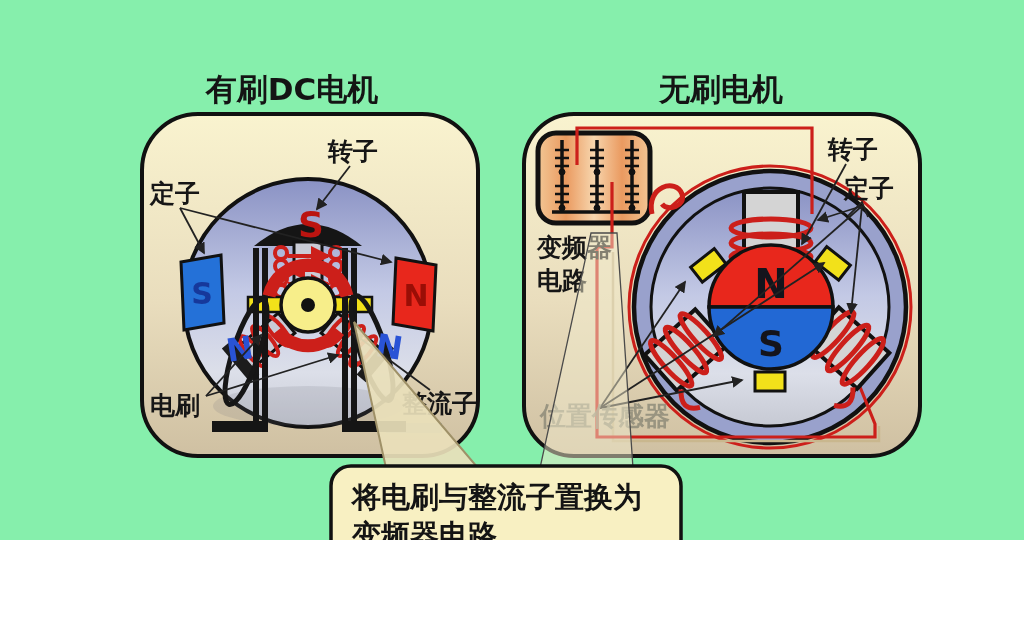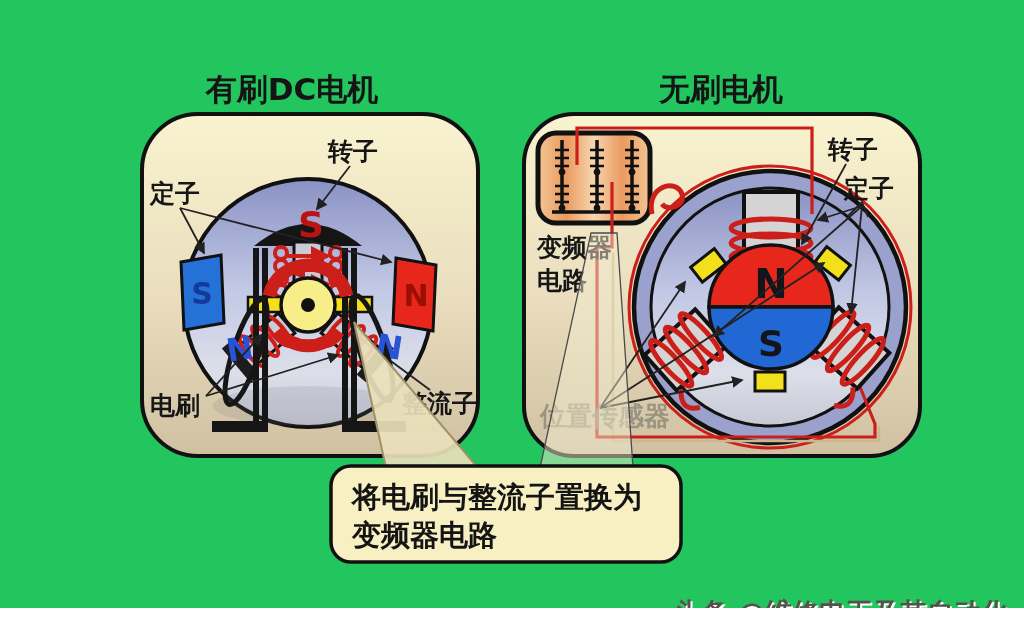--- a/index.html
+++ b/index.html
@@ -1,16 +1,16 @@
 <!DOCTYPE html>
 <html><head>
 <meta charset="utf-8">
 <style>
   html,body{margin:0;padding:0;background:#ffffff;}
-  .stage{position:relative;width:1024px;height:608px;background:#22c55e;overflow:hidden;}
+  .stage{position:relative;width:1024px;height:540px;background:#86efac;overflow:hidden;}
   svg{position:absolute;left:0;top:0;}
   svg text{font-family:"DejaVu Sans","Liberation Sans",sans-serif;}
   .tt{font-size:31px;font-weight:bold;fill:#141414;text-anchor:middle;}
   .lb{font-size:25px;font-weight:bold;fill:#161616;}
   .lb-faded{font-size:26px;font-weight:bold;fill:#8f8c7a;opacity:0.85;}
   .callout-t{font-size:29px;font-weight:bold;fill:#141414;}
   .wm{font-size:27px;font-weight:bold;text-anchor:end;}
   .letter{font-weight:bold;text-anchor:middle;}
   .thin{stroke:#222222;stroke-width:1.8;fill:none;}
   .coil{stroke:#cc1f1a;fill:none;}

